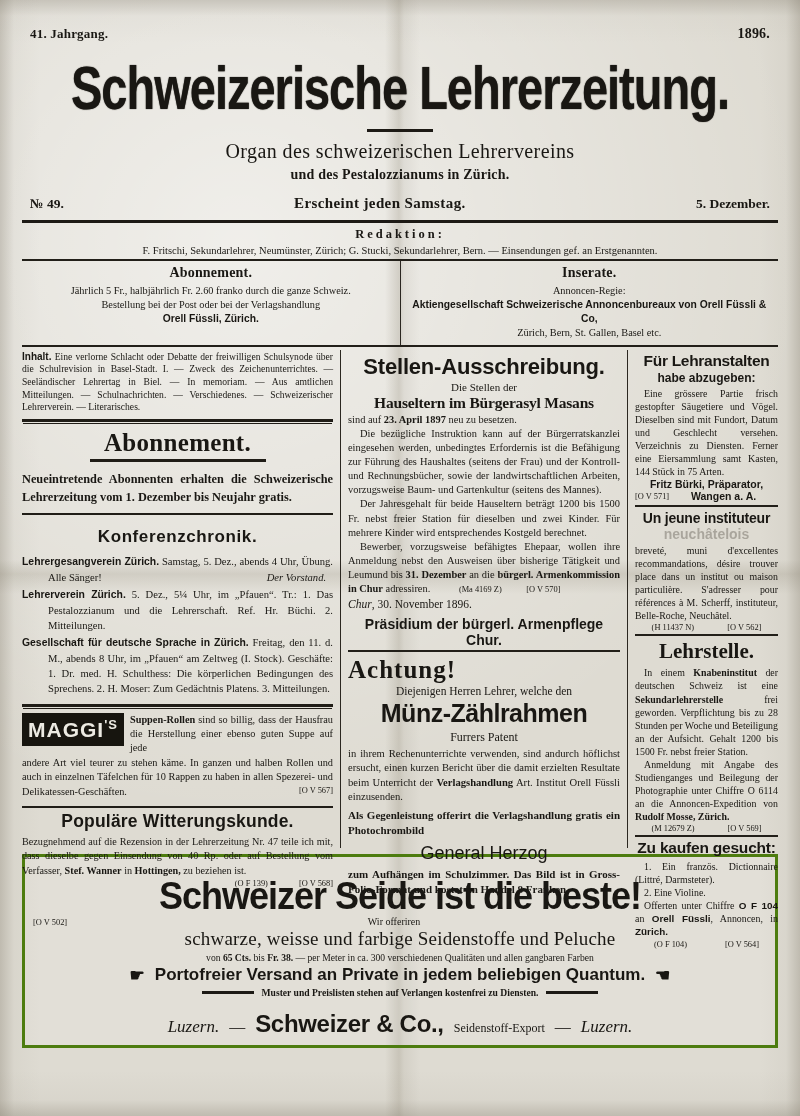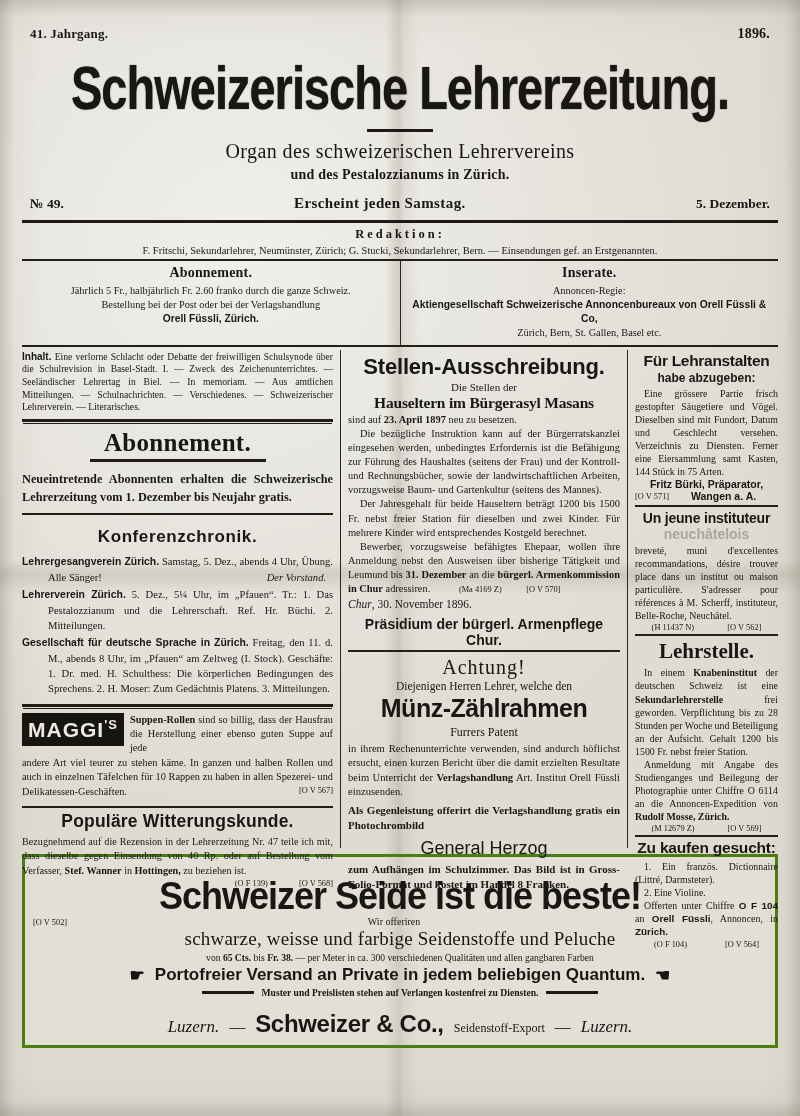--- a/index.html
+++ b/index.html
@@ -102,21 +102,21 @@
     text-align:center;margin:2px 0 3px;letter-spacing:.2px;}
   .witt{font-size:10.2px;line-height:1.4;text-align:justify;}
 
   
   .h-stellen{font-family:"Liberation Sans",sans-serif;font-weight:bold;font-size:22px;
     text-align:center;margin:4px 0 1px;letter-spacing:-.2px;}
   .sm-ctr{text-align:center;font-size:11px;margin:1px 0;}
   .h-haus{font-size:15.5px;font-weight:bold;text-align:center;margin:1px 0 1px;letter-spacing:-.2px;}
   .body-j{font-size:10.4px;line-height:1.36;text-align:justify;}
   .body-j p{margin:0;text-indent:12px;}
-  .h-achtung{font-size:20px;font-weight:normal;text-align:center;margin:4px 0 1px;letter-spacing:1px;}
+  .h-achtung{font-size:25px;font-weight:bold;text-align:left;margin:4px 0 1px;letter-spacing:1px;}
   .h-muenz{font-family:"Liberation Sans",sans-serif;font-weight:bold;font-size:25px;
     text-align:center;margin:2px 0 2px;letter-spacing:-.5px;}
   .praesid{font-family:"Liberation Sans",sans-serif;font-weight:bold;font-size:14px;
     text-align:center;margin:3px 0 2px;}
   .h-herzog{font-family:Liberation Sans, sans-serif;font-size:18px;text-align:center;margin:4px 0 3px;}
   .bold-j{font-size:11px;line-height:1.42;text-align:justify;font-weight:bold;}
 
   
   .h-lehranst{font-family:"Liberation Sans",sans-serif;font-weight:bold;font-size:15.5px;
     text-align:center;margin:2px 0 0;letter-spacing:-.3px;}

